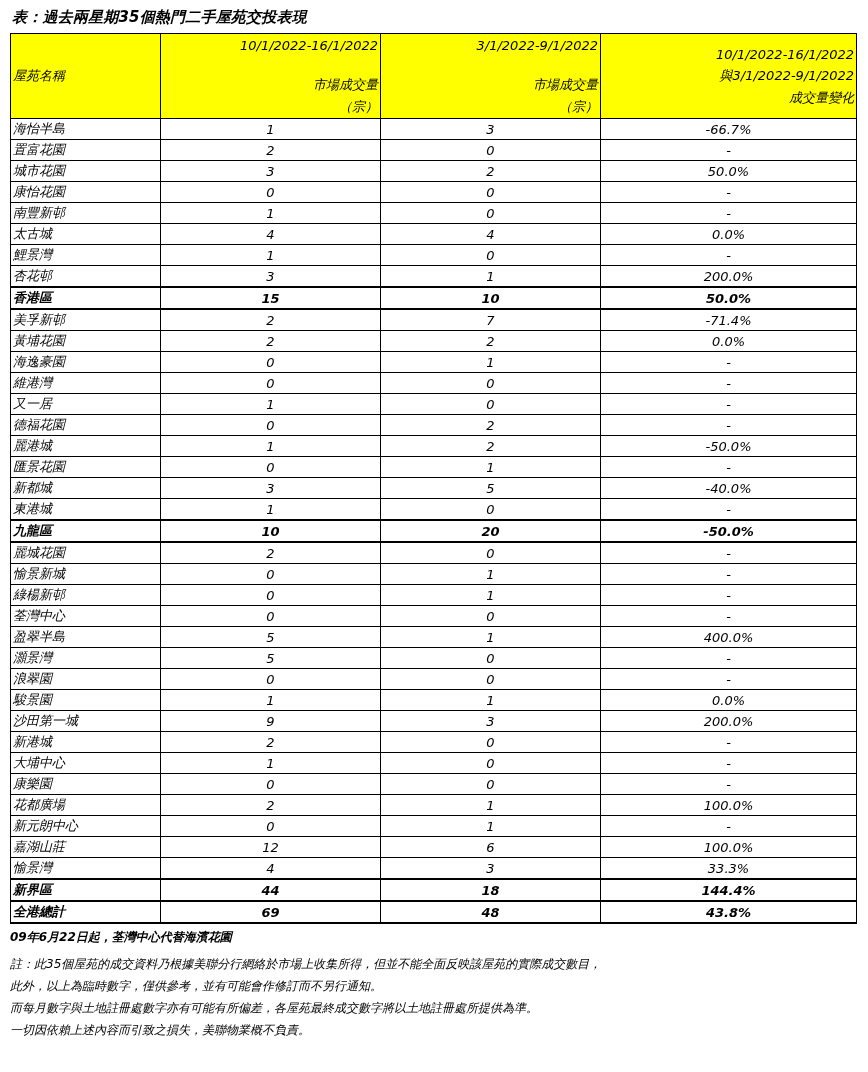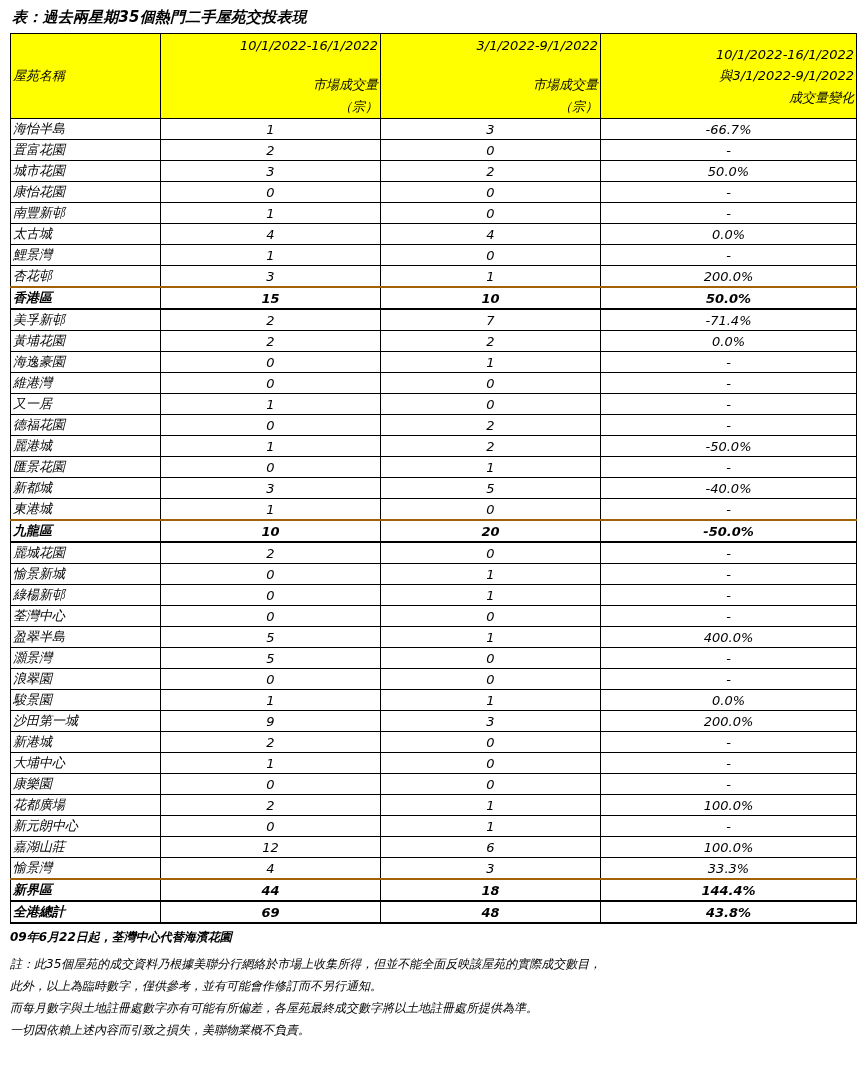--- a/index.html
+++ b/index.html
@@ -53,21 +53,21 @@
   .hdr-line.sp { margin-top: 18px; }
   td.name {
     text-align: left;
     padding-left: 4px;
   }
   td.num, td.chg {
     text-align: center;
   }
   tr.subtotal td {
     font-weight: bold;
-    border-top: 2px solid #a16207;
+    border-top: 2px solid #000000;
     border-bottom: 2px solid #000000;
   }
   tr.subtotal td.name { font-weight: bold; }
   tr.grand td {
     font-weight: bold;
     border-bottom: 2px solid #000000;
   }
   .notes {
     margin-top: 2px;
     font-size: 12px;

